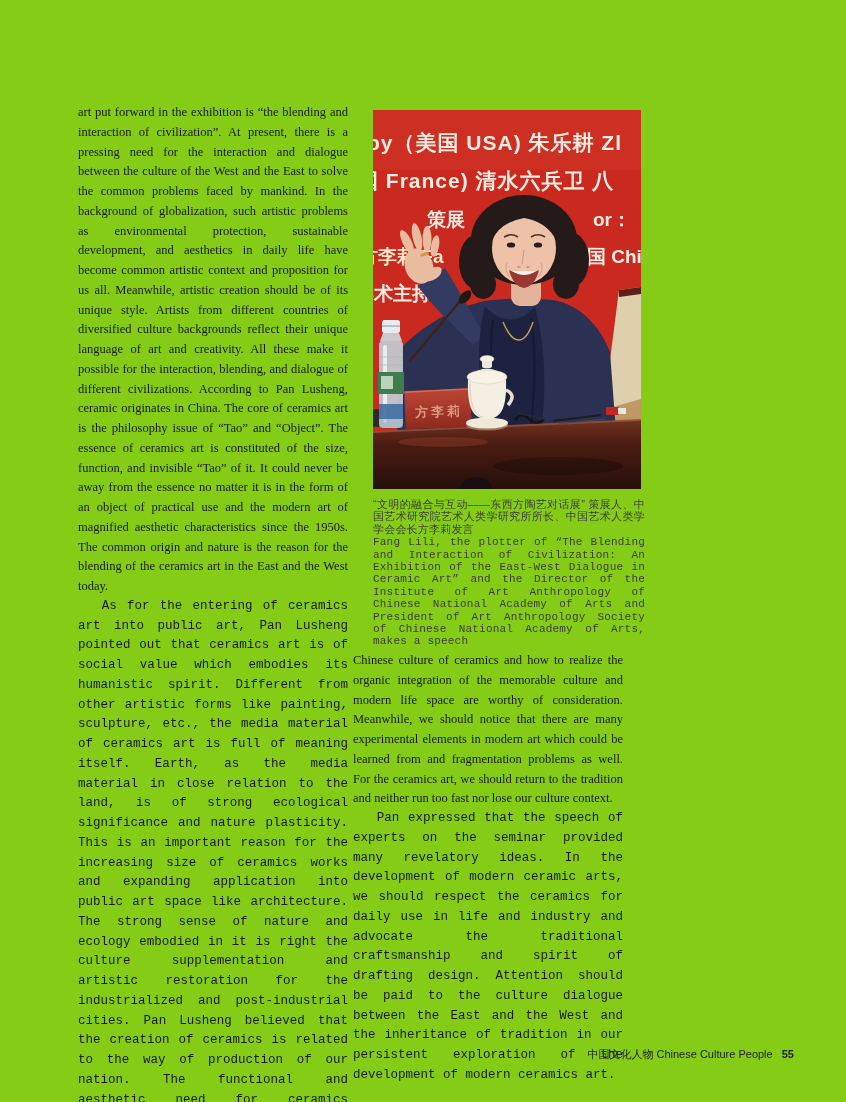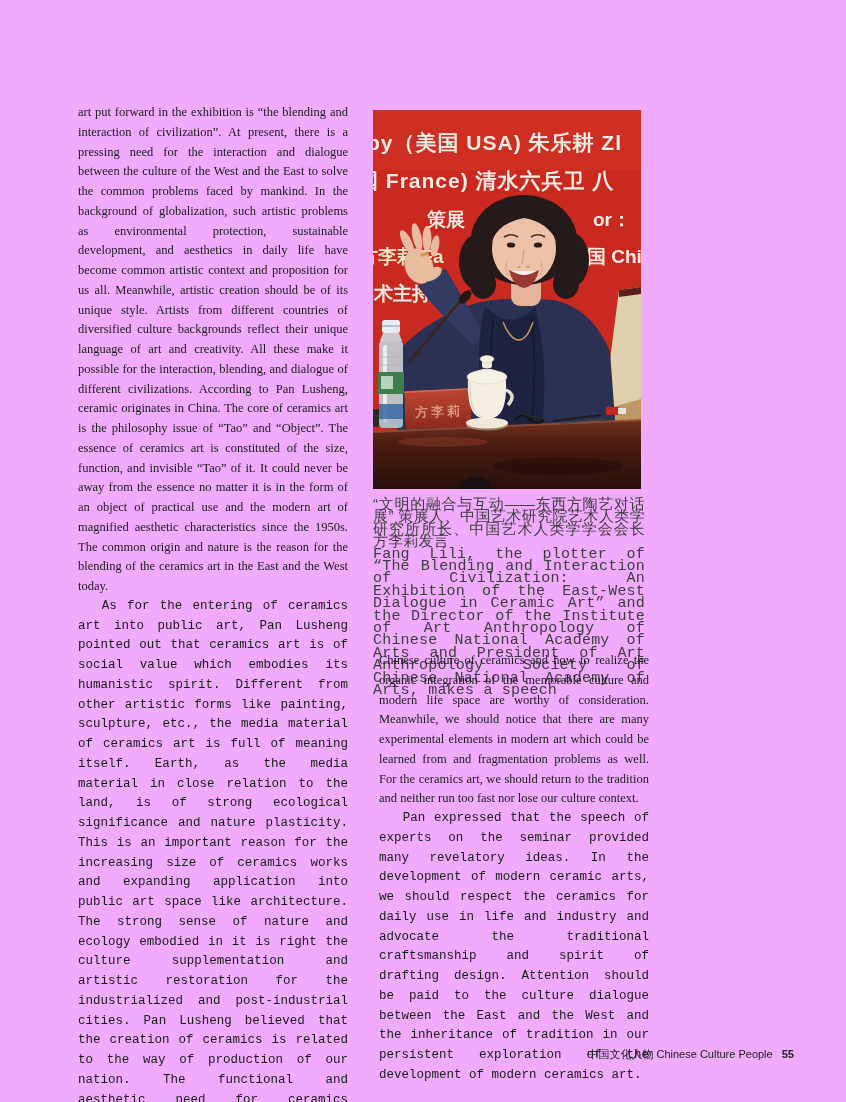--- a/index.html
+++ b/index.html
@@ -1,27 +1,27 @@
 <!DOCTYPE html>
 <html lang="en"><head>
 <meta charset="utf-8">
 <style>
   html,body{margin:0;padding:0;background:#e8e8e8;}
-  #page{position:relative;width:846px;height:1102px;background:#f0abfc;overflow:hidden;
+  #page{position:relative;width:846px;height:1102px;background:#84cc16;overflow:hidden;
         font-family:"Liberation Serif", serif;color:#1a1a1a;}
   .col{position:absolute;width:270px;font-size:12.5px;line-height:19.75px;
        text-align:justify;text-justify:inter-word;hyphens:auto;-webkit-hyphens:auto;}
   .col p{margin:0;padding:0;}
   .col p.indent{text-indent:1.9em;font-family:Liberation Mono, monospace;}
   #col-left{left:78px;top:103px;}
-  #col-right{left:379px;top:651px;}
+  #col-right{left:353px;top:651px;}
   #photo{position:absolute;left:373px;top:110px;width:308px;height:379px;}
   #photo svg{display:block;}
   #caption{position:absolute;left:373px;top:498px;width:272px;
-           font-family:"Liberation Sans", sans-serif;font-size:15px;line-height:12.4px;
+           font-family:"Liberation Sans", sans-serif;font-size:11px;line-height:12.4px;
            color:#3d3d3d;text-align:justify;letter-spacing:.2px;}
   #caption .cap-cn{margin:0 0 1px 0;}
   #caption .cap-en{margin:0;font-family:Liberation Mono, monospace;}
   #footer{position:absolute;top:1047px;right:52px;font-family:"Liberation Sans", sans-serif;
           font-size:11px;color:#222;white-space:nowrap;}
   #footer .pn{font-weight:bold;margin-left:6px;}
   .btxt{font-family:"Liberation Sans", sans-serif;font-weight:bold;}
 </style>
 </head>
 <body>

